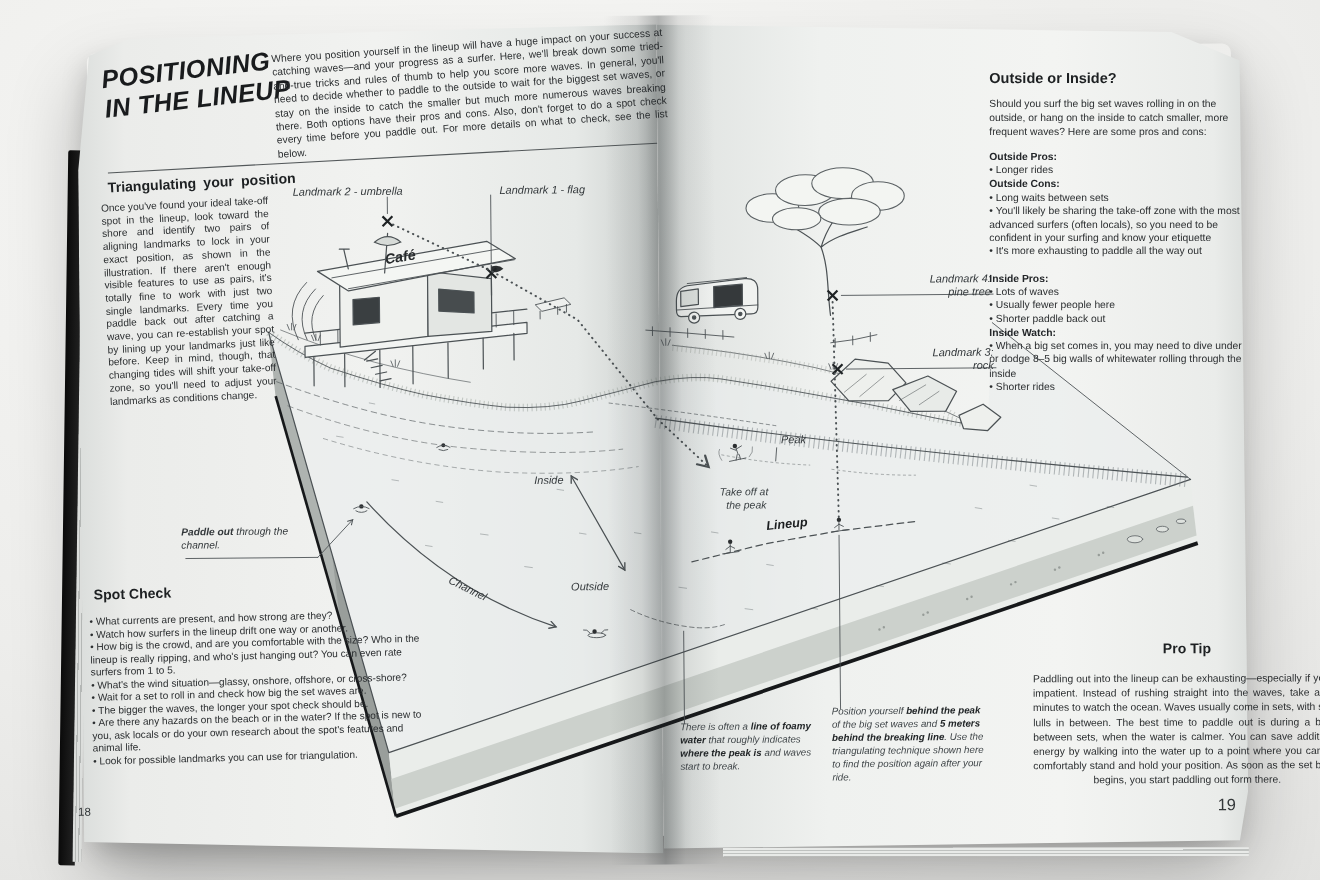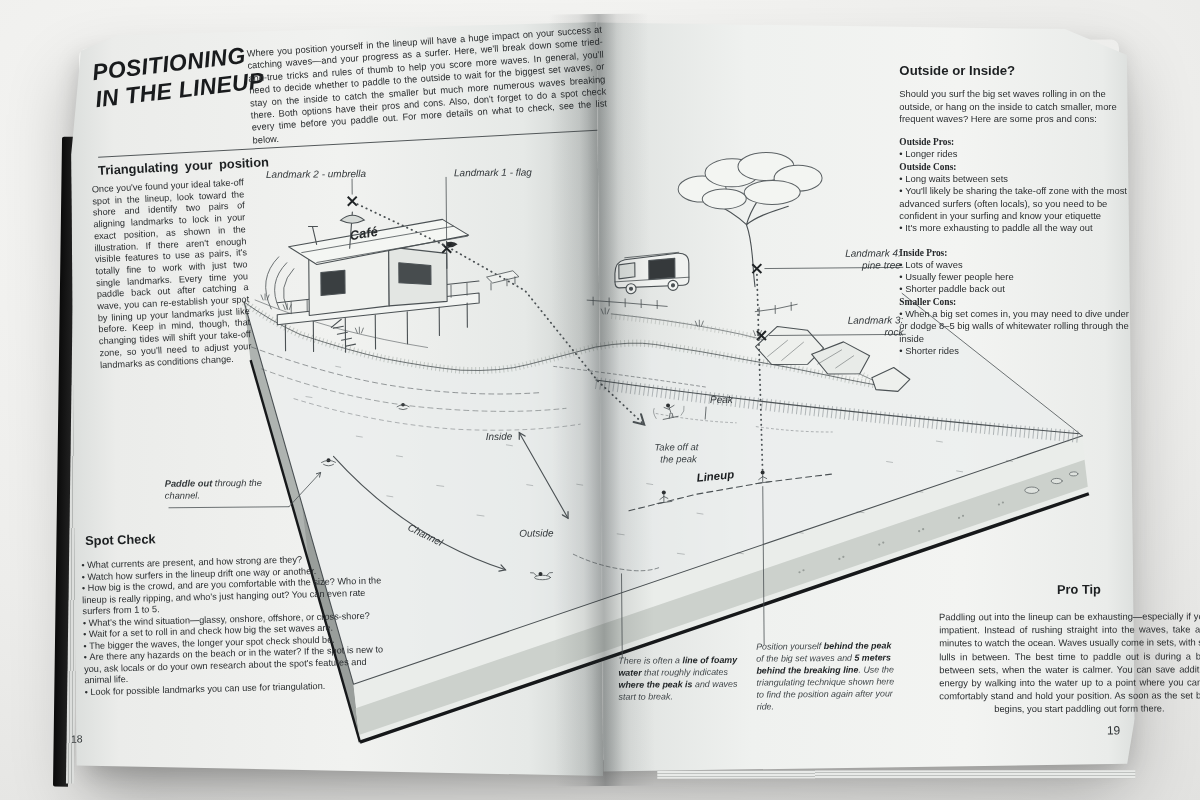--- a/index.html
+++ b/index.html
@@ -36,25 +36,25 @@
   #tri-b{left:41px;top:163px;width:152px;font-size:9.2px;line-height:11.7px;text-align:justify;transform:rotate(-2.2deg);}
   #spot-h{left:28px;top:514px;font-size:12.8px;font-weight:bold;transform:rotate(-1deg);color:#1d2022;}
   #spot-l{left:25px;top:539px;width:304px;font-size:9.2px;line-height:11.5px;transform:rotate(-1deg);}
   ul{margin:0;padding:0;list-style:none;}
   li{margin:0;}
   li::before{content:"\2022\00a0";}
   #pn18{left:12px;top:714px;font-size:10.5px;color:#34383a;}
   #oi{left:845px;top:55px;width:240px;font-size:9.4px;line-height:12.3px;transform:rotate(0.5deg);}
   #oi h3{margin:0 0 11px;font-size:13.2px;color:#1d2022;}
   #oi p{margin:0 0 11px;}
-  .sub{font-weight:bold;color:#232629;font-family:Liberation Serif, serif;}
+  .sub{font-weight:bold;color:#232629;}
   #protip{left:838px;top:572px;width:280px;transform:rotate(0.3deg);margin-left:43px;}
   #protip h3{text-align:center;font-size:12.8px;margin:0 0 13px;color:#1d2022;}
   #protip p{font-size:9.4px;line-height:13.2px;text-align:justify;text-align-last:center;margin:0;}
-  #pn19{left:1048px;top:714px;font-size:12px;color:#34383a;text-align:center;}
+  #pn19{left:1048px;top:714px;font-size:15px;color:#34383a;text-align:center;}
   .cap{position:absolute;font-size:8.9px;line-height:12px;font-style:italic;color:#41474a;}
   .cap b{color:#212527;}
   #cap-foam{left:560px;top:641px;width:132px;}
   #cap-pos{left:698px;top:628px;width:138px;}
   #pout{position:absolute;left:108px;top:461px;width:106px;font-size:9.3px;line-height:11.5px;font-style:italic;color:#33383b;}
   
   .s{stroke:#4b5154;fill:none;stroke-width:1.1;stroke-linecap:round;stroke-linejoin:round;}
   .thin{stroke-width:.8;}
   .dot{stroke-dasharray:.4 4.6;stroke-width:1.8;}
   .dash{stroke-dasharray:6 4;stroke-width:1.1;}
@@ -340,21 +340,21 @@
         <li>You'll likely be sharing the take-off zone with the most advanced surfers (often locals), so you need to be confident in your surfing and know your etiquette</li>
         <li>It's more exhausting to paddle all the way out</li>
       </ul>
       <div style="height:12px"></div>
       <div class="sub">Inside Pros:</div>
       <ul>
         <li>Lots of waves</li>
         <li>Usually fewer people here</li>
         <li>Shorter paddle back out</li>
       </ul>
-      <div class="sub">Smaller Cons:</div>
+      <div class="sub">Inside Watch:</div>
       <ul>
         <li>When a big set comes in, you may need to dive under or dodge 8–5 big walls of whitewater rolling through the inside</li>
         <li>Shorter rides</li>
       </ul>
     </div>
 
     <div class="tblock" id="protip">
       <h3>Pro Tip</h3>
       <p>Paddling out into the lineup can be exhausting—especially if you're impatient. Instead of rushing straight into the waves, take a few minutes to watch the ocean. Waves usually come in sets, with short lulls in between. The best time to paddle out is during a break between sets, when the water is calmer. You can save additional energy by walking into the water up to a point where you can still comfortably stand and hold your position. As soon as the set break begins, you start paddling out form there.</p>
     </div>

